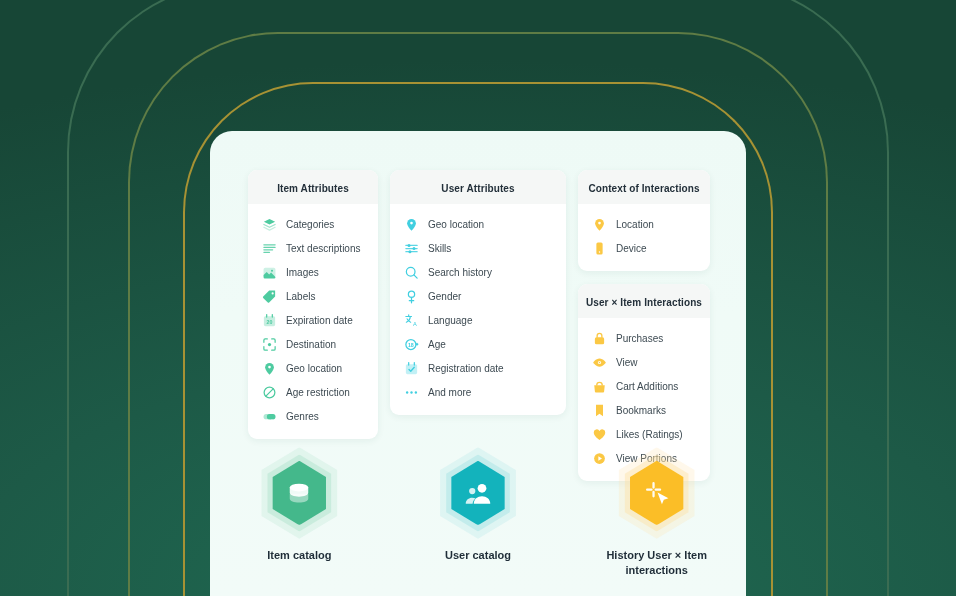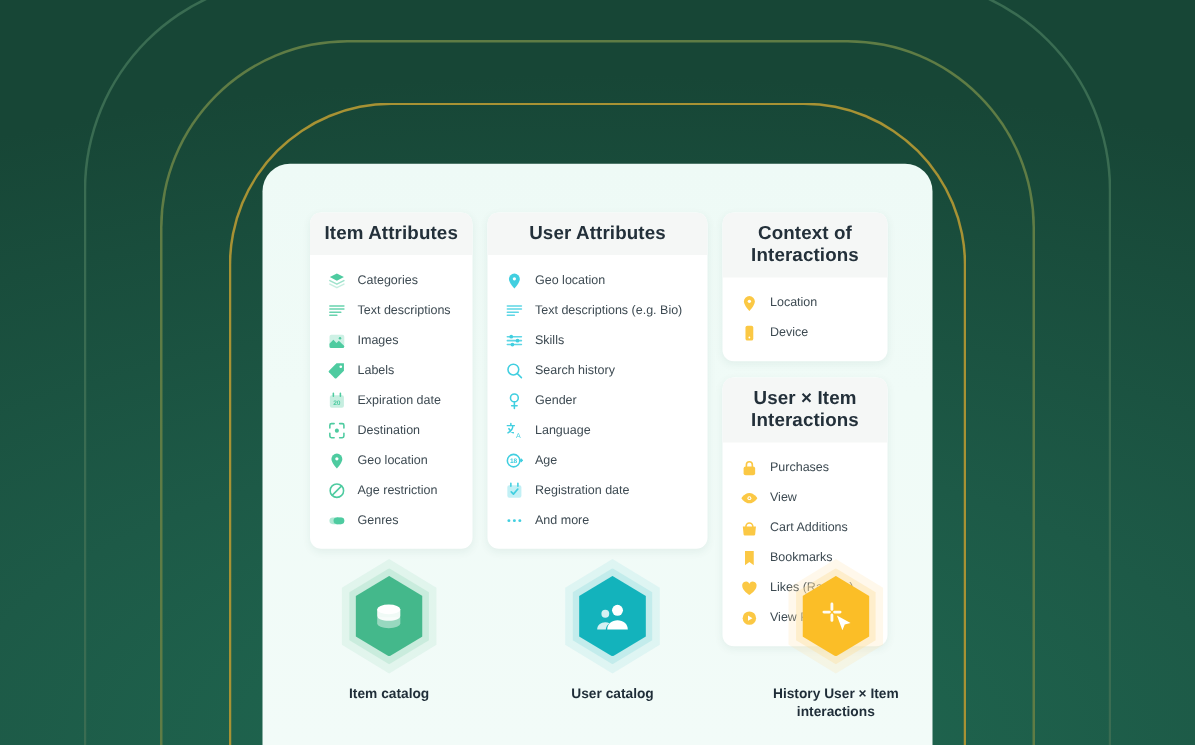--- a/index.html
+++ b/index.html
@@ -37,29 +37,29 @@
   #cols{position:absolute;left:38px;top:39px;width:462px;
         display:flex;gap:12px;align-items:flex-start;}
   .col{display:flex;flex-direction:column;gap:13px;}
   .col.c1{width:130px;}
   .col.c2{width:176px;}
   .col.c3{width:132px;}
 
   .card{background:#ffffff;border-radius:9px;overflow:hidden;
         box-shadow:0 2px 7px rgba(30,80,65,.07);}
   .card-head{background:#f5f7f6;padding:8px 6px 8px;text-align:center;}
-  .card-head span{font-size:15px;font-weight:bold;color:#23303a;letter-spacing:.1px;}
+  .card-head span{font-size:10px;font-weight:bold;color:#23303a;letter-spacing:.1px;}
   .card-body{padding:8px 0 11px;}
   .row{display:flex;align-items:center;gap:9px;padding:4.5px 0 4.5px 14px;text-align:center;}
   .row .lbl{font-size:10px;color:#3d4a52;white-space:nowrap;}
   .ico{width:15px;height:15px;flex:0 0 15px;display:block;}
 
   
   #nodes{position:absolute;left:0;top:318px;width:536px;
-         display:flex;padding-left:12px;}
+         display:flex;}
   .node{flex:1;display:flex;flex-direction:column;align-items:center;}
   .hexwrap{position:relative;width:88px;height:88px;
            display:flex;align-items:center;justify-content:center;}
   .hex{position:absolute;left:50%;top:50%;transform:translate(-50%,-50%);
        clip-path:polygon(50% 0%,93% 25%,93% 75%,50% 100%,7% 75%,7% 25%);}
   .nodelabel{margin-top:11px;font-size:11px;font-weight:bold;color:#1f2d38;
              text-align:center;line-height:1.35;max-width:120px;}
 </style>
 </head>
 <body>
@@ -176,28 +176,20 @@
             <div class="card-head"><span>User Attributes</span></div>
             <div class="card-body">
               <div class="row">
                 <span style="display: flex; flex: 0 0 15px;">
                   <svg class="ico" viewBox="0 0 24 24" fill="none" stroke="#41cfe0" stroke-width="2" stroke-linecap="round" stroke-linejoin="round">
                     <path d="M12 22s7-7 7-12a7 7 0 1 0-14 0c0 5 7 12 7 12z" fill="#41cfe0" stroke="none"></path>
                     <circle cx="12" cy="9.7" r="2.1" fill="#fff" stroke="none"></circle>
                   </svg>
                 </span>
                 <span class="lbl">Geo location</span>
-              </div>
-              <div class="row">
-                <span style="display: flex; flex: 0 0 15px;">
-                  <svg class="ico" viewBox="0 0 24 24" fill="none" stroke="#41cfe0" stroke-width="2" stroke-linecap="round" stroke-linejoin="round">
-                    <path d="M3 6h18M3 10h18M3 14h14M3 18h9" opacity=".85"></path>
-                  </svg>
-                </span>
-                <span class="lbl">Text descriptions (e.g. Bio)</span>
               </div>
               <div class="row">
                 <span style="display: flex; flex: 0 0 15px;">
                   <svg class="ico" viewBox="0 0 24 24" fill="none" stroke="#41cfe0" stroke-width="2" stroke-linecap="round" stroke-linejoin="round">
                     <path d="M3 7h18M3 12h18M3 17h18" opacity=".85"></path>
                     <circle cx="8" cy="7" r="2.4" fill="#41cfe0" stroke="none"></circle>
                     <circle cx="16" cy="12" r="2.4" fill="#41cfe0" stroke="none"></circle>
                     <circle cx="9.5" cy="17" r="2.4" fill="#41cfe0" stroke="none"></circle>
                   </svg>
                 </span>

